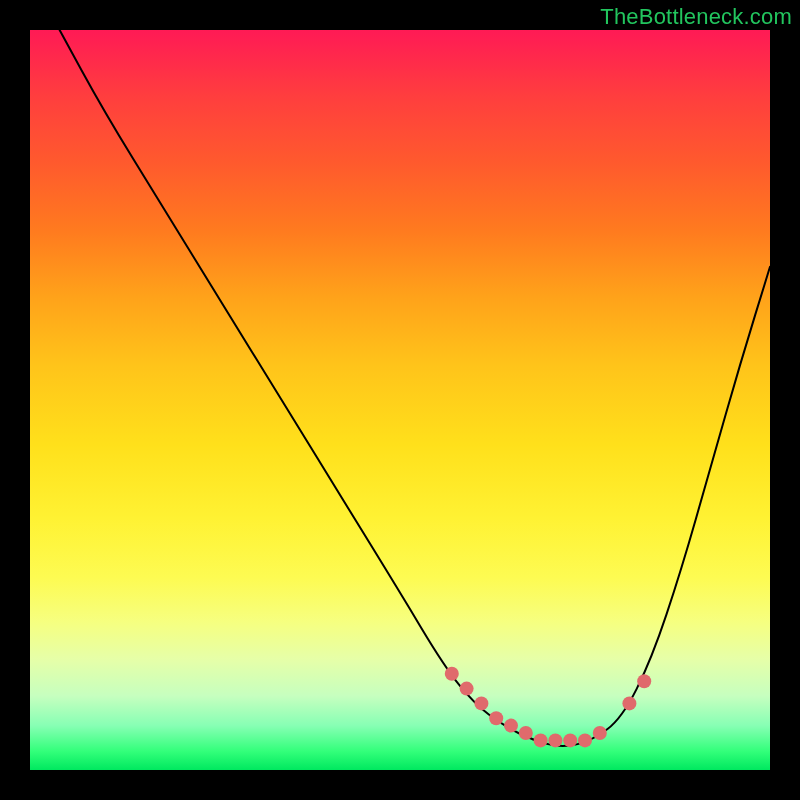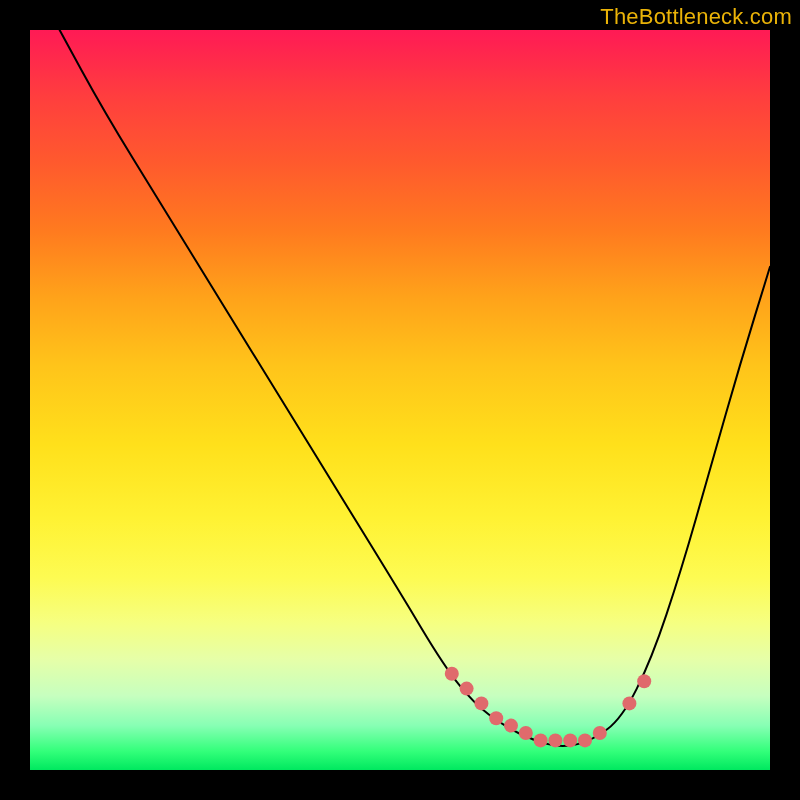--- a/index.html
+++ b/index.html
@@ -57,21 +57,21 @@
     stroke-linejoin: round;
   }
   .marker {
     fill: #e06a6c;
     stroke: none;
   }
   .watermark {
     position: absolute;
     top: 4px;
     right: 8px;
-    color: #eab308;
+    color: #22c55e;
     font-size: 22px;
     letter-spacing: 0.2px;
     font-weight: 400;
   }
 </style>
 </head>
 <body>
 
 <div class="frame">
   <div class="watermark">TheBottleneck.com</div>

